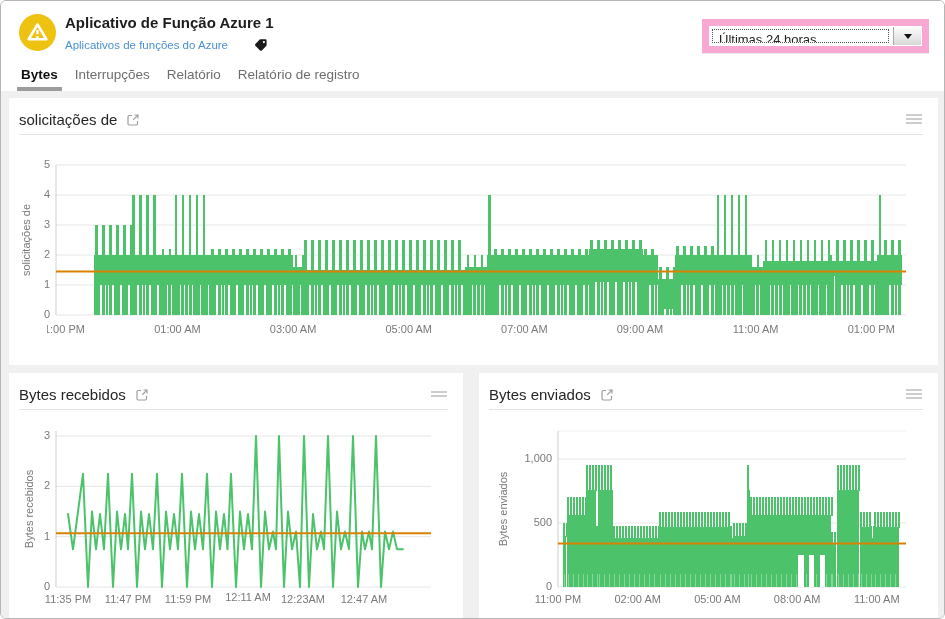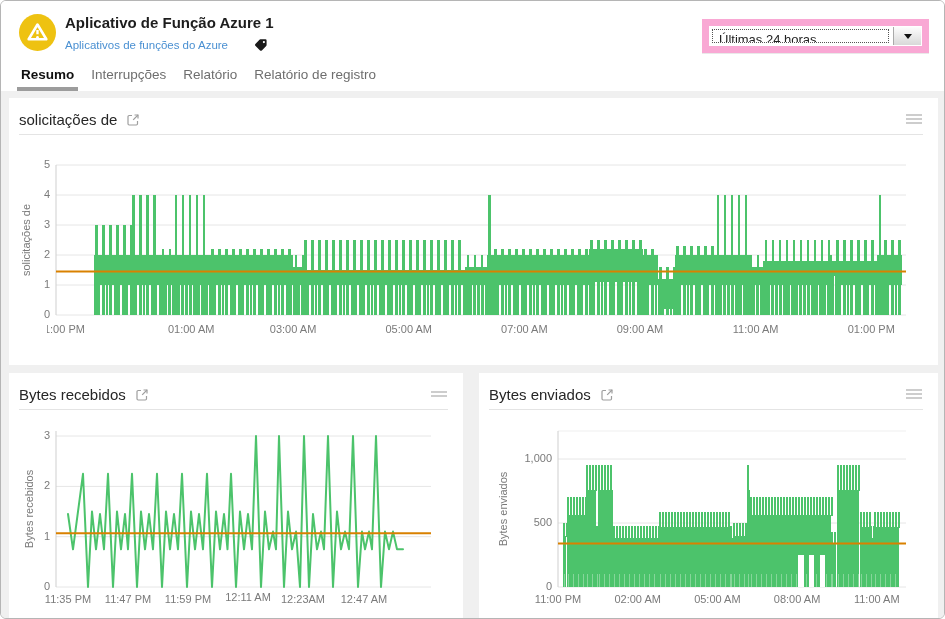--- a/index.html
+++ b/index.html
@@ -66,21 +66,21 @@
     </div>
     <div class="timerange">
       <div class="tr-text">Últimas 24 horas</div>
       <div class="tr-arrow">
         <span class="caret"></span>
       </div>
     </div>
   </div>
 
   <div class="tabs">
-    <div class="tab active">Resumo</div>
+    <div class="tab active">Bytes</div>
     <div class="tab">Interrupções</div>
     <div class="tab">Relatório</div>
     <div class="tab">Relatório de registro</div>
   </div>
 
   <div class="content">
 
     <div class="card" id="card-requests">
       <div class="card-head">
         <span class="card-title">solicitações de</span>
@@ -463,21 +463,21 @@
             <line x1="47" x2="897" y1="136.5" y2="136.5" stroke="#d98100" stroke-width="2"></line>
           </svg>
           <div class="ytick" style="left: -3px; top: 173px;">0</div>
           <div class="ytick" style="left: -3px; top: 143px;">1</div>
           <div class="ytick" style="left: -3px; top: 113px;">2</div>
           <div class="ytick" style="left: -3px; top: 83px;">3</div>
           <div class="ytick" style="left: -3px; top: 53px;">4</div>
           <div class="ytick" style="left: -3px; top: 23px;">5</div>
           <div class="ylab" style="left: 17px; top: 105px;">solicitações de</div>
           <div class="xtick" style="left: 15.7823px; top: 188px; clip-path: inset(0px 0px 0px 22.2177px);">11:00 PM</div>
-          <div class="xtick" style="left: 131.429px; top: 188px; text-align: right;">01:00 AM</div>
+          <div class="xtick" style="left: 131.429px; top: 188px;">01:00 AM</div>
           <div class="xtick" style="left: 247.075px; top: 188px;">03:00 AM</div>
           <div class="xtick" style="left: 362.721px; top: 188px;">05:00 AM</div>
           <div class="xtick" style="left: 478.367px; top: 188px;">07:00 AM</div>
           <div class="xtick" style="left: 594.014px; top: 188px;">09:00 AM</div>
           <div class="xtick" style="left: 709.66px; top: 188px;">11:00 AM</div>
           <div class="xtick" style="left: 825.306px; top: 188px;">01:00 PM</div>
         </div>
     </div>
 
     <div class="card" id="card-received">

